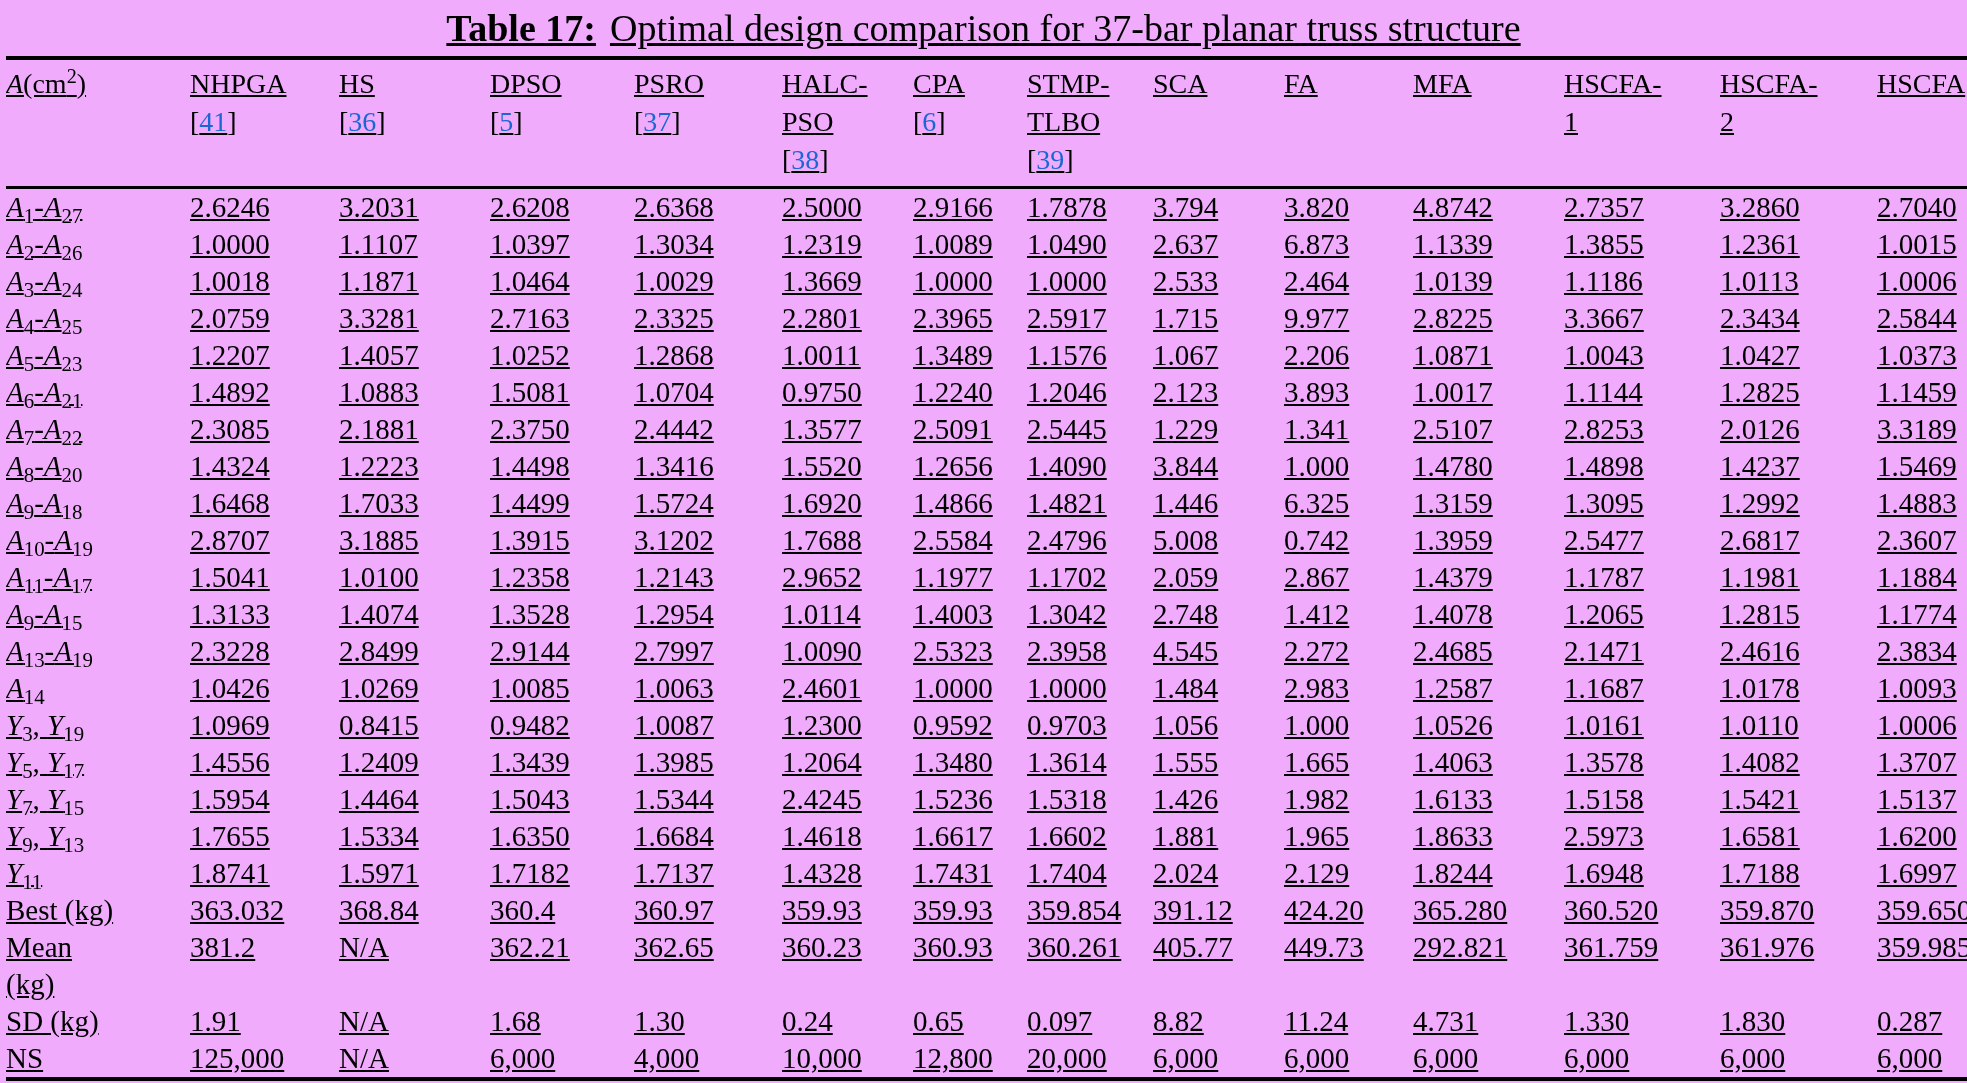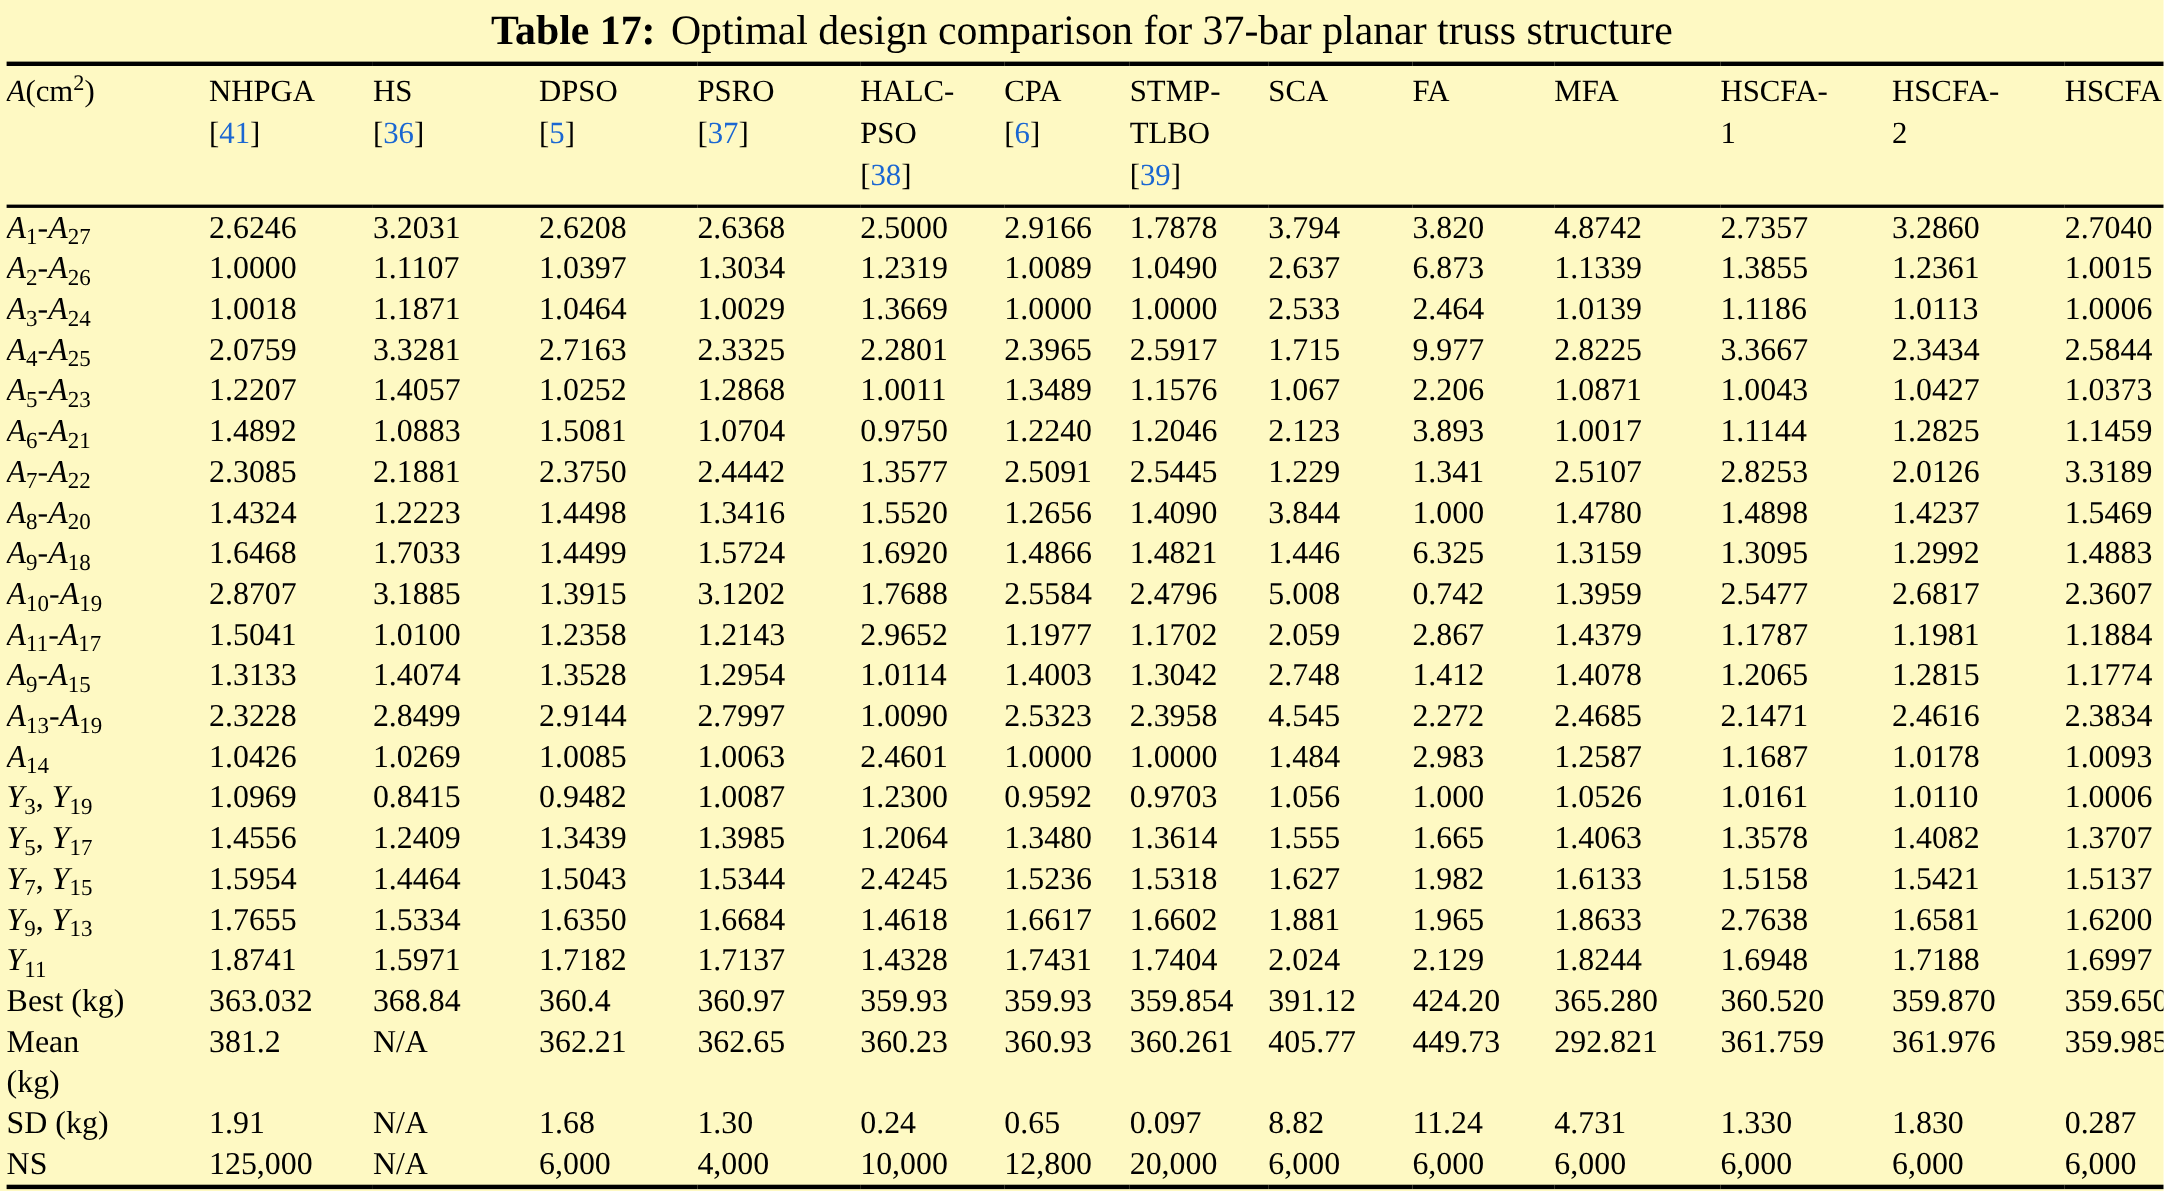--- a/index.html
+++ b/index.html
@@ -1,23 +1,24 @@
 <!DOCTYPE html>
 <html style="--ref-blue: #1b67d2;"><head>
 <meta charset="utf-8">
 <style>
   html, body { margin: 0; padding: 0; background: #ffffff; }
   .page {
     position: relative;
     width: 1967px;
     height: 1083px;
-    background: #fef9c3;
+    background: #f0abfc;
     color: #000000;
     font-family: "Liberation Serif", "DejaVu Serif", serif;
     overflow: hidden;
+    text-decoration: underline;
   }
   .caption {
     text-align: center;
     font-size: 38px;
     line-height: 52px;
     padding-top: 2px;
     height: 54px;
     white-space: nowrap;
   }
   .caption .cap-label { font-weight: bold; margin-right: 14px; }
@@ -354,40 +355,40 @@
         </tr>
         <tr>
           <td class="row-label"><i>Y</i><sub>7</sub>, <i>Y</i><sub>15</sub></td>
           <td>1.5954</td>
           <td>1.4464</td>
           <td>1.5043</td>
           <td>1.5344</td>
           <td>2.4245</td>
           <td>1.5236</td>
           <td>1.5318</td>
-          <td>1.627</td>
+          <td>1.426</td>
           <td>1.982</td>
           <td>1.6133</td>
           <td>1.5158</td>
           <td>1.5421</td>
           <td>1.5137</td>
         </tr>
         <tr>
           <td class="row-label"><i>Y</i><sub>9</sub>, <i>Y</i><sub>13</sub></td>
           <td>1.7655</td>
           <td>1.5334</td>
           <td>1.6350</td>
           <td>1.6684</td>
           <td>1.4618</td>
           <td>1.6617</td>
           <td>1.6602</td>
           <td>1.881</td>
           <td>1.965</td>
           <td>1.8633</td>
-          <td>2.7638</td>
+          <td>2.5973</td>
           <td>1.6581</td>
           <td>1.6200</td>
         </tr>
         <tr>
           <td class="row-label"><i>Y</i><sub>11</sub></td>
           <td>1.8741</td>
           <td>1.5971</td>
           <td>1.7182</td>
           <td>1.7137</td>
           <td>1.4328</td>

